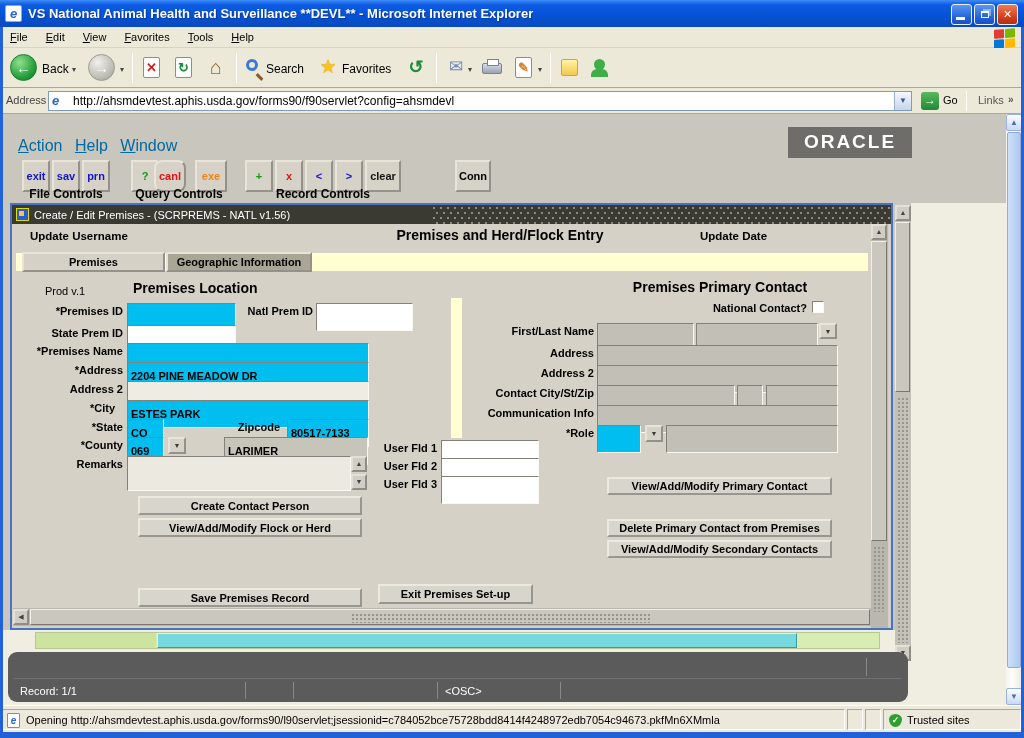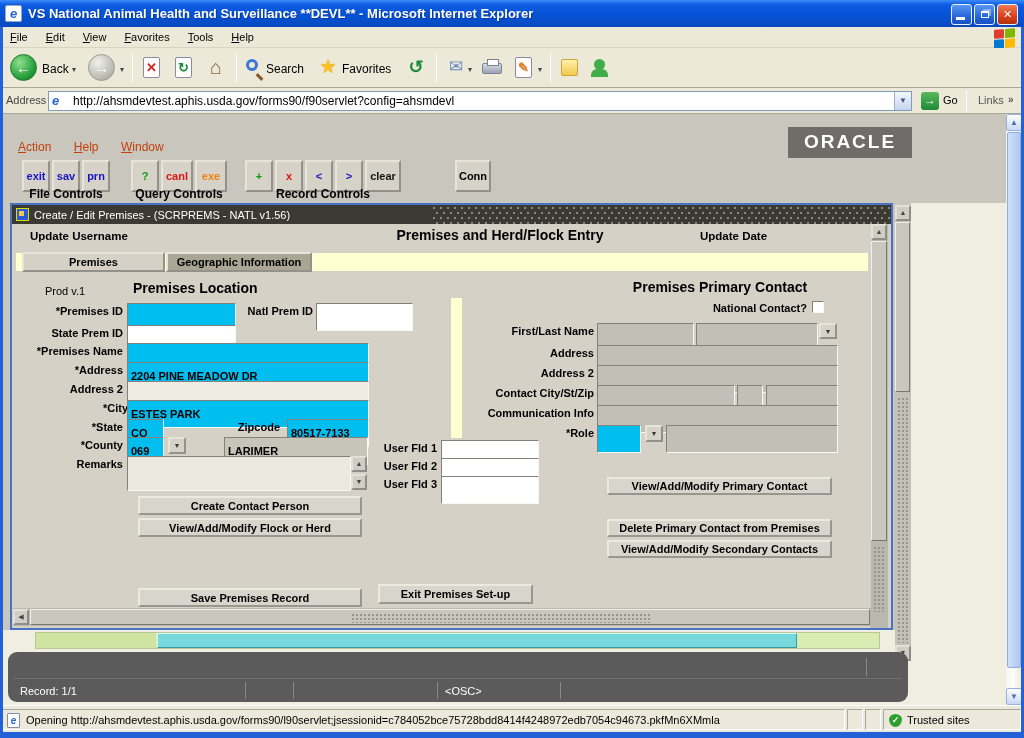--- a/index.html
+++ b/index.html
@@ -72,21 +72,21 @@
   .go-arrow { position:absolute; left:921px; top:4px; width:18px; height:18px; border-radius:3px;
     background:linear-gradient(#59b85e,#1e8a33); color:#fff; font-weight:bold; text-align:center; line-height:17px; font-size:12px; }
   .go-label { position:absolute; left:943px; top:6px; font-size:11px; }
   .links-label { position:absolute; left:978px; top:6px; font-size:11px; color:#555;text-align:right; }
   .chev { position:absolute; left:1008px; top:6px; font-size:10px; color:#555; font-weight:bold; }
 
   
   .content-bg { left:3px; top:114px; width:1003px; height:591px; background:#c9c6bd; }
   .cream-b { left:3px; top:630px; width:1003px; height:75px; background:#f0ede1; }
   .cream-r { left:911px; top:203px; width:95px; height:427px; background:#f0ede1; }
-  .omenu-item { display:inline-block; font-size:12px; color:#c2410c; margin-right:18px; }
+  .omenu-item { display:inline-block; font-size:16px; color:#0369a1; margin-right:8px; }
   .omenu-item::first-letter { text-decoration:underline; }
   .ora-logo { left:788px; top:127px; width:124px; height:31px; background:#6f6d6a; color:#fff;
     font-weight:bold; font-size:19px; letter-spacing:2px; text-align:center; line-height:30px; }
   .jbtn { position:absolute; top:160px; height:32px; background:#d6d2c8; border:2px outset #e8e4da;
     font-family:"Liberation Sans",sans-serif; font-weight:bold; font-size:11px; text-align:center; }
   .grp-label { position:absolute; top:187px; font-weight:bold; font-size:12px; color:#000; text-align:center; }
 
   
   .formwin { left:10px; top:203px; width:883px; height:427px; border:2px solid #4a72c4; background:#d5d1c7; }
   .form-title { position:absolute; left:0; top:0; width:879px; height:19px; background:#3a3a33; display:flex; align-items:center; }
@@ -235,21 +235,21 @@
     <span class="omenu-item">Window</span>
   </div>
   <div class="abs ora-logo">ORACLE</div>
 
   <button class="jbtn" style="left: 22px; width: 28px; color: rgb(20, 20, 200);">exit</button>
   <button class="jbtn" style="left: 52px; width: 28px; color: rgb(20, 20, 200);">sav</button>
   <button class="jbtn" style="left: 82px; width: 28px; color: rgb(20, 20, 200);">prn</button>
   <div class="grp-label" style="left:22px;width:88px;">File Controls</div>
 
   <button class="jbtn" style="left: 131px; width: 28px; color: rgb(15, 154, 15);">?</button>
-  <button class="jbtn" style="left: 161px; width: 32px; color: rgb(224, 20, 20);">canl</button>
+  <button class="jbtn" style="left: 154px; width: 32px; color: rgb(224, 20, 20); border-radius: 8px;">canl</button>
   <button class="jbtn" style="left: 195px; width: 32px; color: rgb(240, 130, 20);">exe</button>
   <div class="grp-label" style="left:131px;width:96px;">Query Controls</div>
 
   <button class="jbtn" style="left: 245px; width: 28px; color: rgb(15, 154, 15);">+</button>
   <button class="jbtn" style="left: 275px; width: 28px; color: rgb(224, 20, 20);">x</button>
   <button class="jbtn" style="left: 305px; width: 28px; color: rgb(20, 20, 200);">&lt;</button>
   <button class="jbtn" style="left: 335px; width: 28px; color: rgb(20, 20, 200);">&gt;</button>
   <button class="jbtn" style="left: 365px; width: 36px; color: rgb(20, 20, 20);">clear</button>
   <div class="grp-label" style="left:245px;width:156px;">Record Controls</div>
 
@@ -284,21 +284,21 @@
 
   <div class="flabel" style="left:20px;top:345px;width:103px;">*Premises Name</div>
   <input class="ffield cyan" style="left: 127px; top: 343px; width: 242px;" value="">
 
   <div class="flabel" style="left:20px;top:364px;width:103px;">*Address</div>
   <input class="ffield cyan" style="left: 127px; top: 362px; width: 242px;" value="2204 PINE MEADOW DR">
 
   <div class="flabel" style="left:20px;top:383px;width:103px;">Address 2</div>
   <input class="ffield lgrayf" style="left: 127px; top: 381px; width: 242px;" value="">
 
-  <div class="flabel" style="left:25px;top:402px;width:103px;">*City</div>
+  <div class="flabel" style="left:12px;top:402px;width:103px;">*City</div>
   <input class="ffield cyan" style="left: 127px; top: 400px; width: 242px;" value="ESTES PARK">
 
   <div class="flabel" style="left:20px;top:421px;width:103px;">*State</div>
   <input class="ffield cyan" style="left: 127px; top: 419px; width: 37px;" value="CO">
   <div class="flabel" style="left:205px;top:421px;width:75px;">Zipcode</div>
   <input class="ffield cyan" style="left: 287px; top: 419px; width: 82px;" value="80517-7133">
 
   <div class="flabel" style="left:20px;top:439px;width:103px;">*County</div>
   <input class="ffield cyan" style="left: 127px; top: 437px; width: 37px;" value="069">
   <div class="ddbtn" style="left:168px;top:437px;">▼</div>

